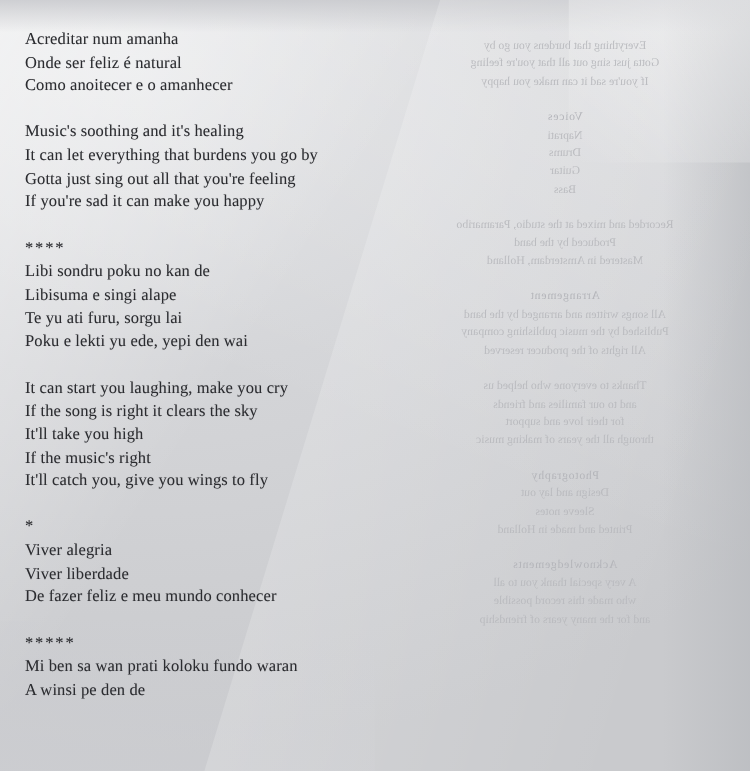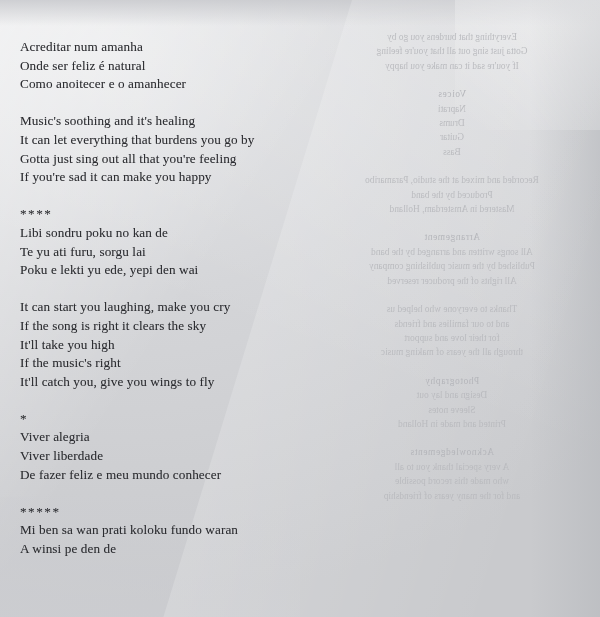--- a/index.html
+++ b/index.html
@@ -54,21 +54,20 @@
   #lyrics {
     position: absolute;
     left: 20px;
     top: 22px;
     width: 360px;
     color: #2b2c30;
     font-size: 13.2px;
     line-height: 18.6px;
     letter-spacing: 0.1px;
     text-shadow: 0 0 0.6px rgba(60,60,65,0.25);
-    margin-top: 16px;
   }
   #lyrics .stanza {
     margin: 0 0 18.6px 0;
   }
   #lyrics .line {
     white-space: pre;
   }
   #lyrics .sep {
     letter-spacing: 1.5px;
   }
@@ -166,20 +165,21 @@
     <div class="stanza">
       <div class="line">Music's soothing and it's healing</div>
       <div class="line">It can let everything that burdens you go by</div>
       <div class="line">Gotta just sing out all that you're feeling</div>
       <div class="line">If you're sad it can make you happy</div>
     </div>
 
     <div class="stanza">
       <div class="line sep">****</div>
       <div class="line">Libi sondru poku no kan de</div>
+      <div class="line">Libisuma e singi alape</div>
       <div class="line">Te yu ati furu, sorgu lai</div>
       <div class="line">Poku e lekti yu ede, yepi den wai</div>
     </div>
 
     <div class="stanza">
       <div class="line">It can start you laughing, make you cry</div>
       <div class="line">If the song is right it clears the sky</div>
       <div class="line">It'll take you high</div>
       <div class="line">If the music's right</div>
       <div class="line">It'll catch you, give you wings to fly</div>

